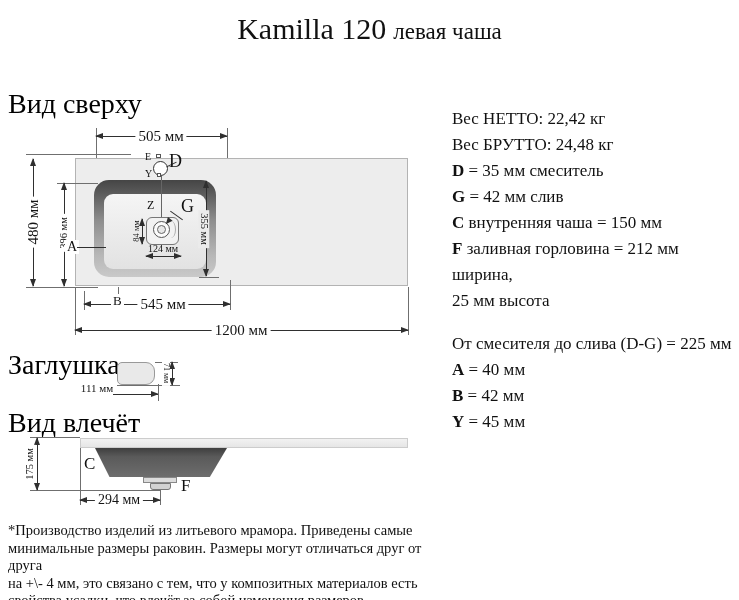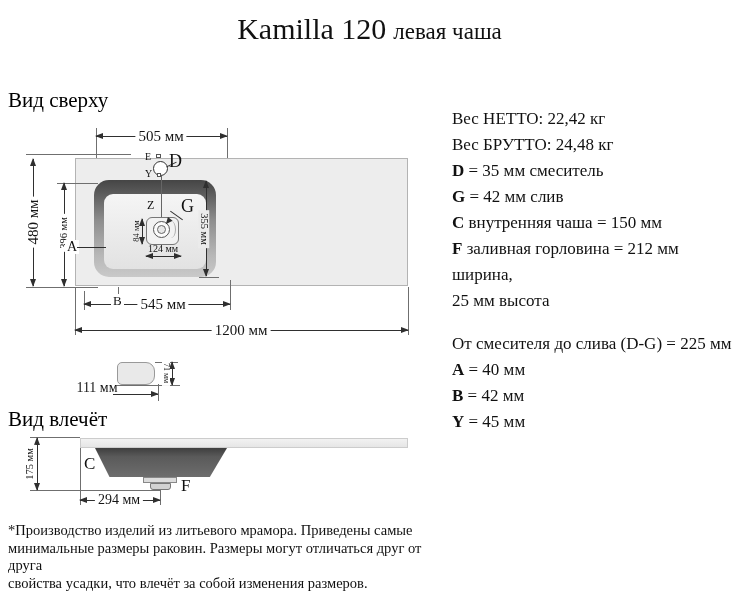--- a/index.html
+++ b/index.html
@@ -16,21 +16,21 @@
   .al{left:-1px;top:-4px;border-top:3.5px solid transparent;border-bottom:3.5px solid transparent;border-right:8px solid #2f2f2f;}
   .ar{right:-1px;top:-4px;border-top:3.5px solid transparent;border-bottom:3.5px solid transparent;border-left:8px solid #2f2f2f;}
   .au{top:-1px;left:-4px;border-left:3.5px solid transparent;border-right:3.5px solid transparent;border-bottom:8px solid #2f2f2f;}
   .ad{bottom:-1px;left:-4px;border-left:3.5px solid transparent;border-right:3.5px solid transparent;border-top:8px solid #2f2f2f;}
   .dt{position:absolute;transform:translate(-50%,-50%);background:#fff;padding:0 3px;
       white-space:nowrap;font-family:"Liberation Serif",serif;color:#151515;line-height:1;}
   .rccw{transform:translate(-50%,-50%) rotate(-90deg);}
   .rcw{transform:translate(-50%,-50%) rotate(90deg);}
   .lbl{position:absolute;font-family:"Liberation Serif",serif;color:#111;line-height:1;white-space:nowrap;}
   
-  .heading{position:absolute;font-size:21px;color:#000;}
+  .heading{position:absolute;font-size:28px;color:#000;}
   #title{position:absolute;left:0;right:0;top:12px;text-align:center;}
   #title .main{font-size:30px;}
   #title .suffix{font-size:23px;margin-left:7px;}
   #specs{position:absolute;left:452px;top:106px;width:285px;font-size:17px;}
   #specs .spec-block div{line-height:26px;}
   #specs .block2{margin-top:17px;}
   #footnote{position:absolute;left:8px;top:522px;width:442px;font-size:14.5px;}
   #footnote div{line-height:17.5px;}
   
   .counter{position:absolute;background:#ededed;border:1px solid #b3b3b3;}
@@ -127,22 +127,23 @@
   <div class="lbl" style="left:111px;top:294px;font-size:13px;background:#fff;padding:0 2px;">B</div>
 
   <div class="ex-v" style="left:75px;top:287px;height:48px;"></div>
   <div class="ex-v" style="left:408px;top:287px;height:48px;"></div>
   <div class="dl-h" style="left:75px;top:330px;width:333px;">
       <div class="arr al"></div>
       <div class="arr ar"></div>
     </div>
   <span class="dt" style="left:241px;top:330px;font-size:15px;">1200 мм</span>
 
+  <div class="heading" style="left:8px;top:349px;">Заглушка</div>
   <div class="abs" style="left:117px;top:362px;width:38px;height:23px;background:#e9e9e9;border:1px solid #999;border-radius:5px 9px 9px 5px;"></div>
-  <span class="dt" style="left:97px;top:388px;font-size:14px;background:transparent;">111 мм</span>
+  <span class="dt" style="left:97px;top:388px;font-size:11px;background:transparent;">111 мм</span>
   <div class="dl-h" style="left:113px;top:394px;width:45px;">
       <div class="arr ar"></div>
     </div>
   <div class="ex-v" style="left:158px;top:384px;height:17px;"></div>
   <div class="ex-h" style="left:117px;top:385px;width:63px;"></div>
   <div class="ex-h" style="left:155px;top:362px;width:23px;"></div>
   <div class="dl-v" style="left:172px;top:362px;height:23px;">
       <div class="arr au"></div>
       <div class="arr ad"></div>
     </div>
@@ -184,16 +185,17 @@
         <div>От смесителя до слива (D-G) = 225 мм</div>
         <div><b>A</b> = 40 мм</div>
         <div><b>B</b> = 42 мм</div>
         <div><b>Y</b> = 45 мм</div>
       </div>
   </div>
 
   <div id="footnote">
       <div>*Производство изделий из литьевого мрамора. Приведены самые</div>
       <div>минимальные размеры раковин. Размеры могут отличаться друг от друга</div>
+      <div>на +\- 4 мм, это связано с тем, что у композитных материалов есть</div>
       <div>свойства усадки, что влечёт за собой изменения размеров.</div>
     </div>
 
 </div>
 
 </body></html>

